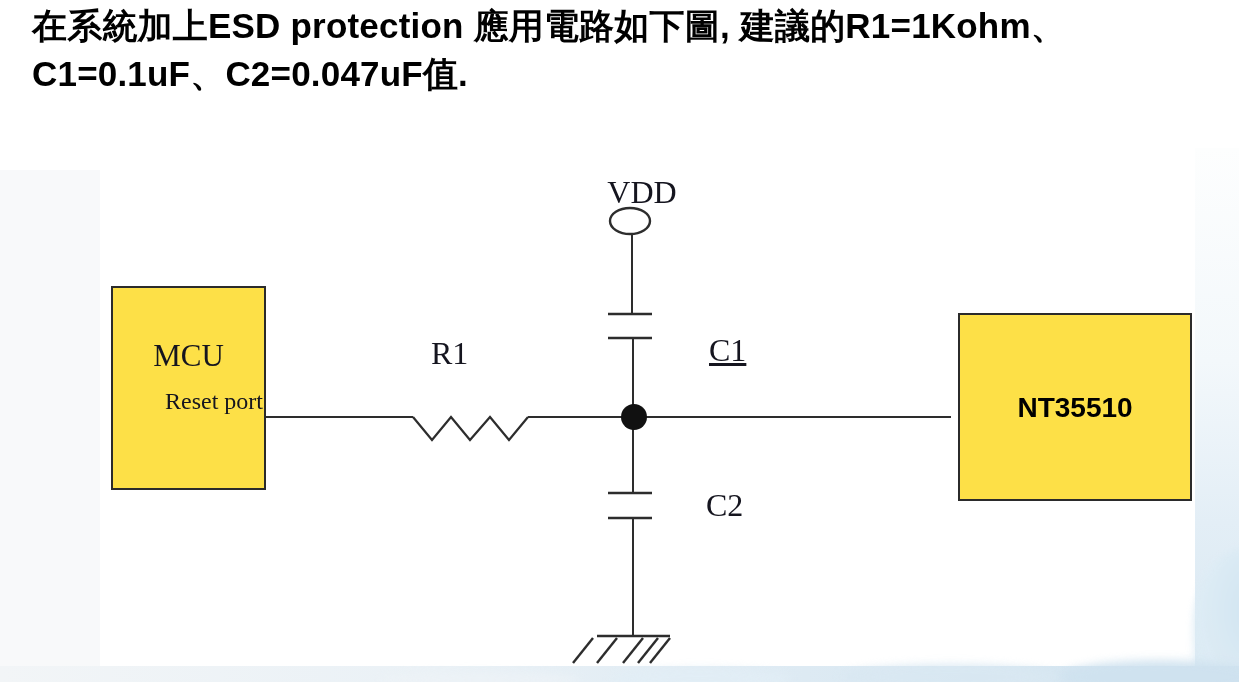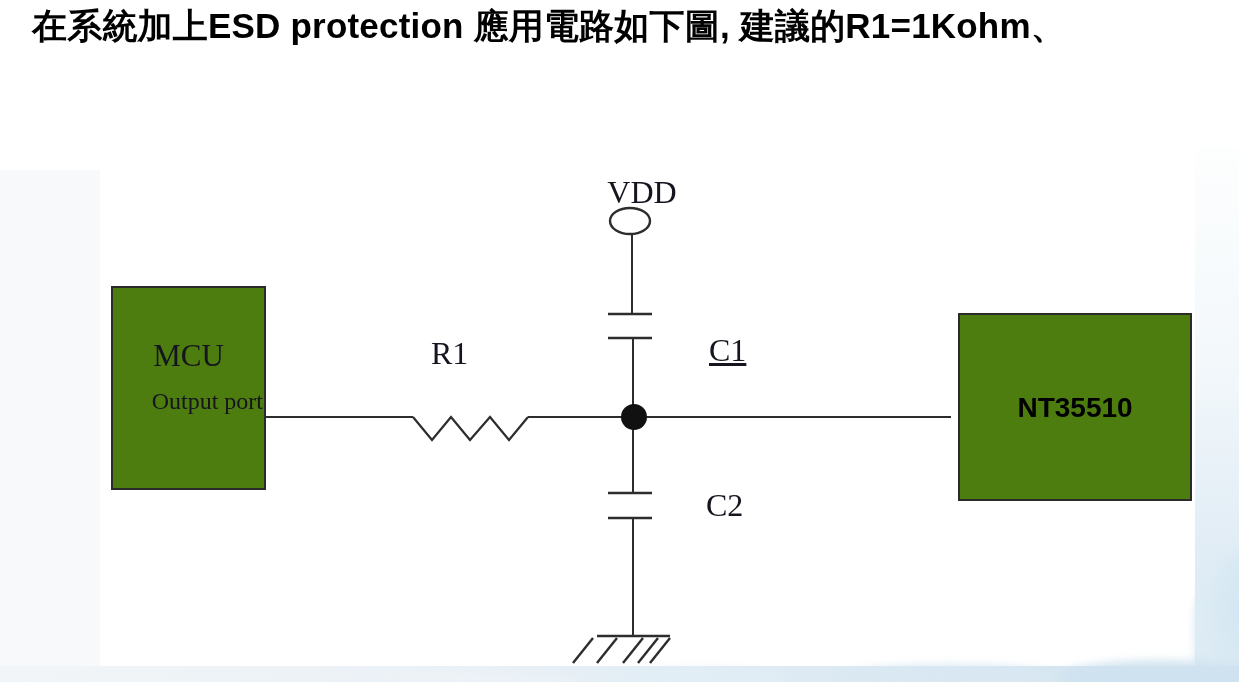--- a/index.html
+++ b/index.html
@@ -35,21 +35,21 @@
     background:linear-gradient(90deg,#f2f5f7 0%, #eaf1f6 35%, #ddeaf3 65%, #cfe2ef 100%);
   }
   .wave{position:absolute;border-radius:50%;filter:blur(4px);}
   .wave.w1{left:610px;top:668px;width:180px;height:22px;background:#e2eef6;opacity:.8;}
   .wave.w2{left:840px;top:664px;width:220px;height:26px;background:#d9e8f2;opacity:.85;}
   .wave.w3{left:1060px;top:660px;width:200px;height:34px;background:#cfe2ef;opacity:.9;}
   .wave.w4{left:380px;top:672px;width:200px;height:16px;background:#eef3f7;opacity:.7;}
   
   .circuit-svg{position:absolute;left:0;top:0;width:1239px;height:682px;}
   .box{
-    position:absolute;box-sizing:border-box;border:2px solid #2b2b2b;background:#4d7c0f;
+    position:absolute;box-sizing:border-box;border:2px solid #2b2b2b;background:#fde047;
   }
   .mcu-box{left:111px;top:286px;width:155px;height:204px;}
   .mcu-title{
     position:absolute;top:50px;left:0;width:100%;text-align:center;
     font-family:"Liberation Serif",serif;font-size:31px;color:#15151f;
   }
   .mcu-port{
     position:absolute;top:100px;right:1px;
     font-family:"Liberation Serif",serif;font-size:24px;color:#15151f;
     white-space:nowrap;
@@ -81,20 +81,21 @@
   <div class="right-strip"></div>
   <div class="right-blob"></div>
   <div class="bottom-strip"></div>
   <div class="wave w4"></div>
   <div class="wave w1"></div>
   <div class="wave w2"></div>
   <div class="wave w3"></div>
 
   <div class="title">
     <div>在系統加上ESD protection 應用電路如下圖, 建議的R1=1Kohm、</div>
+    <div>C1=0.1uF、C2=0.047uF值.</div>
   </div>
 
   <svg class="circuit-svg" viewBox="0 0 1239 682" xmlns="http://www.w3.org/2000/svg">
     <g stroke="#2d2d2d" stroke-width="2" fill="none">
 
       <path d="M266 417 H413"></path>
 
       <polyline points="413,417 432,440 451,417 470,440 490,417 509,440 528,417" stroke-width="2.2"></polyline>
 
       <path d="M528 417 H951"></path>
@@ -127,21 +128,21 @@
         <path d="M658 638 L638 663"></path>
         <path d="M670 638 L650 663"></path>
       </g>
 
       <circle cx="634" cy="417" r="13" fill="#111111" stroke="none"></circle>
     </g>
   </svg>
 
   <div class="box mcu-box">
     <div class="mcu-title">MCU</div>
-    <div class="mcu-port">Output port</div>
+    <div class="mcu-port">Reset port</div>
   </div>
 
   <div class="box nt-box">
     <div class="nt-text">
       <div class="nt-line">NT35510</div>
     </div>
   </div>
 
   <div class="schematic-label lbl-vdd">VDD</div>
   <div class="schematic-label lbl-r1">R1</div>

